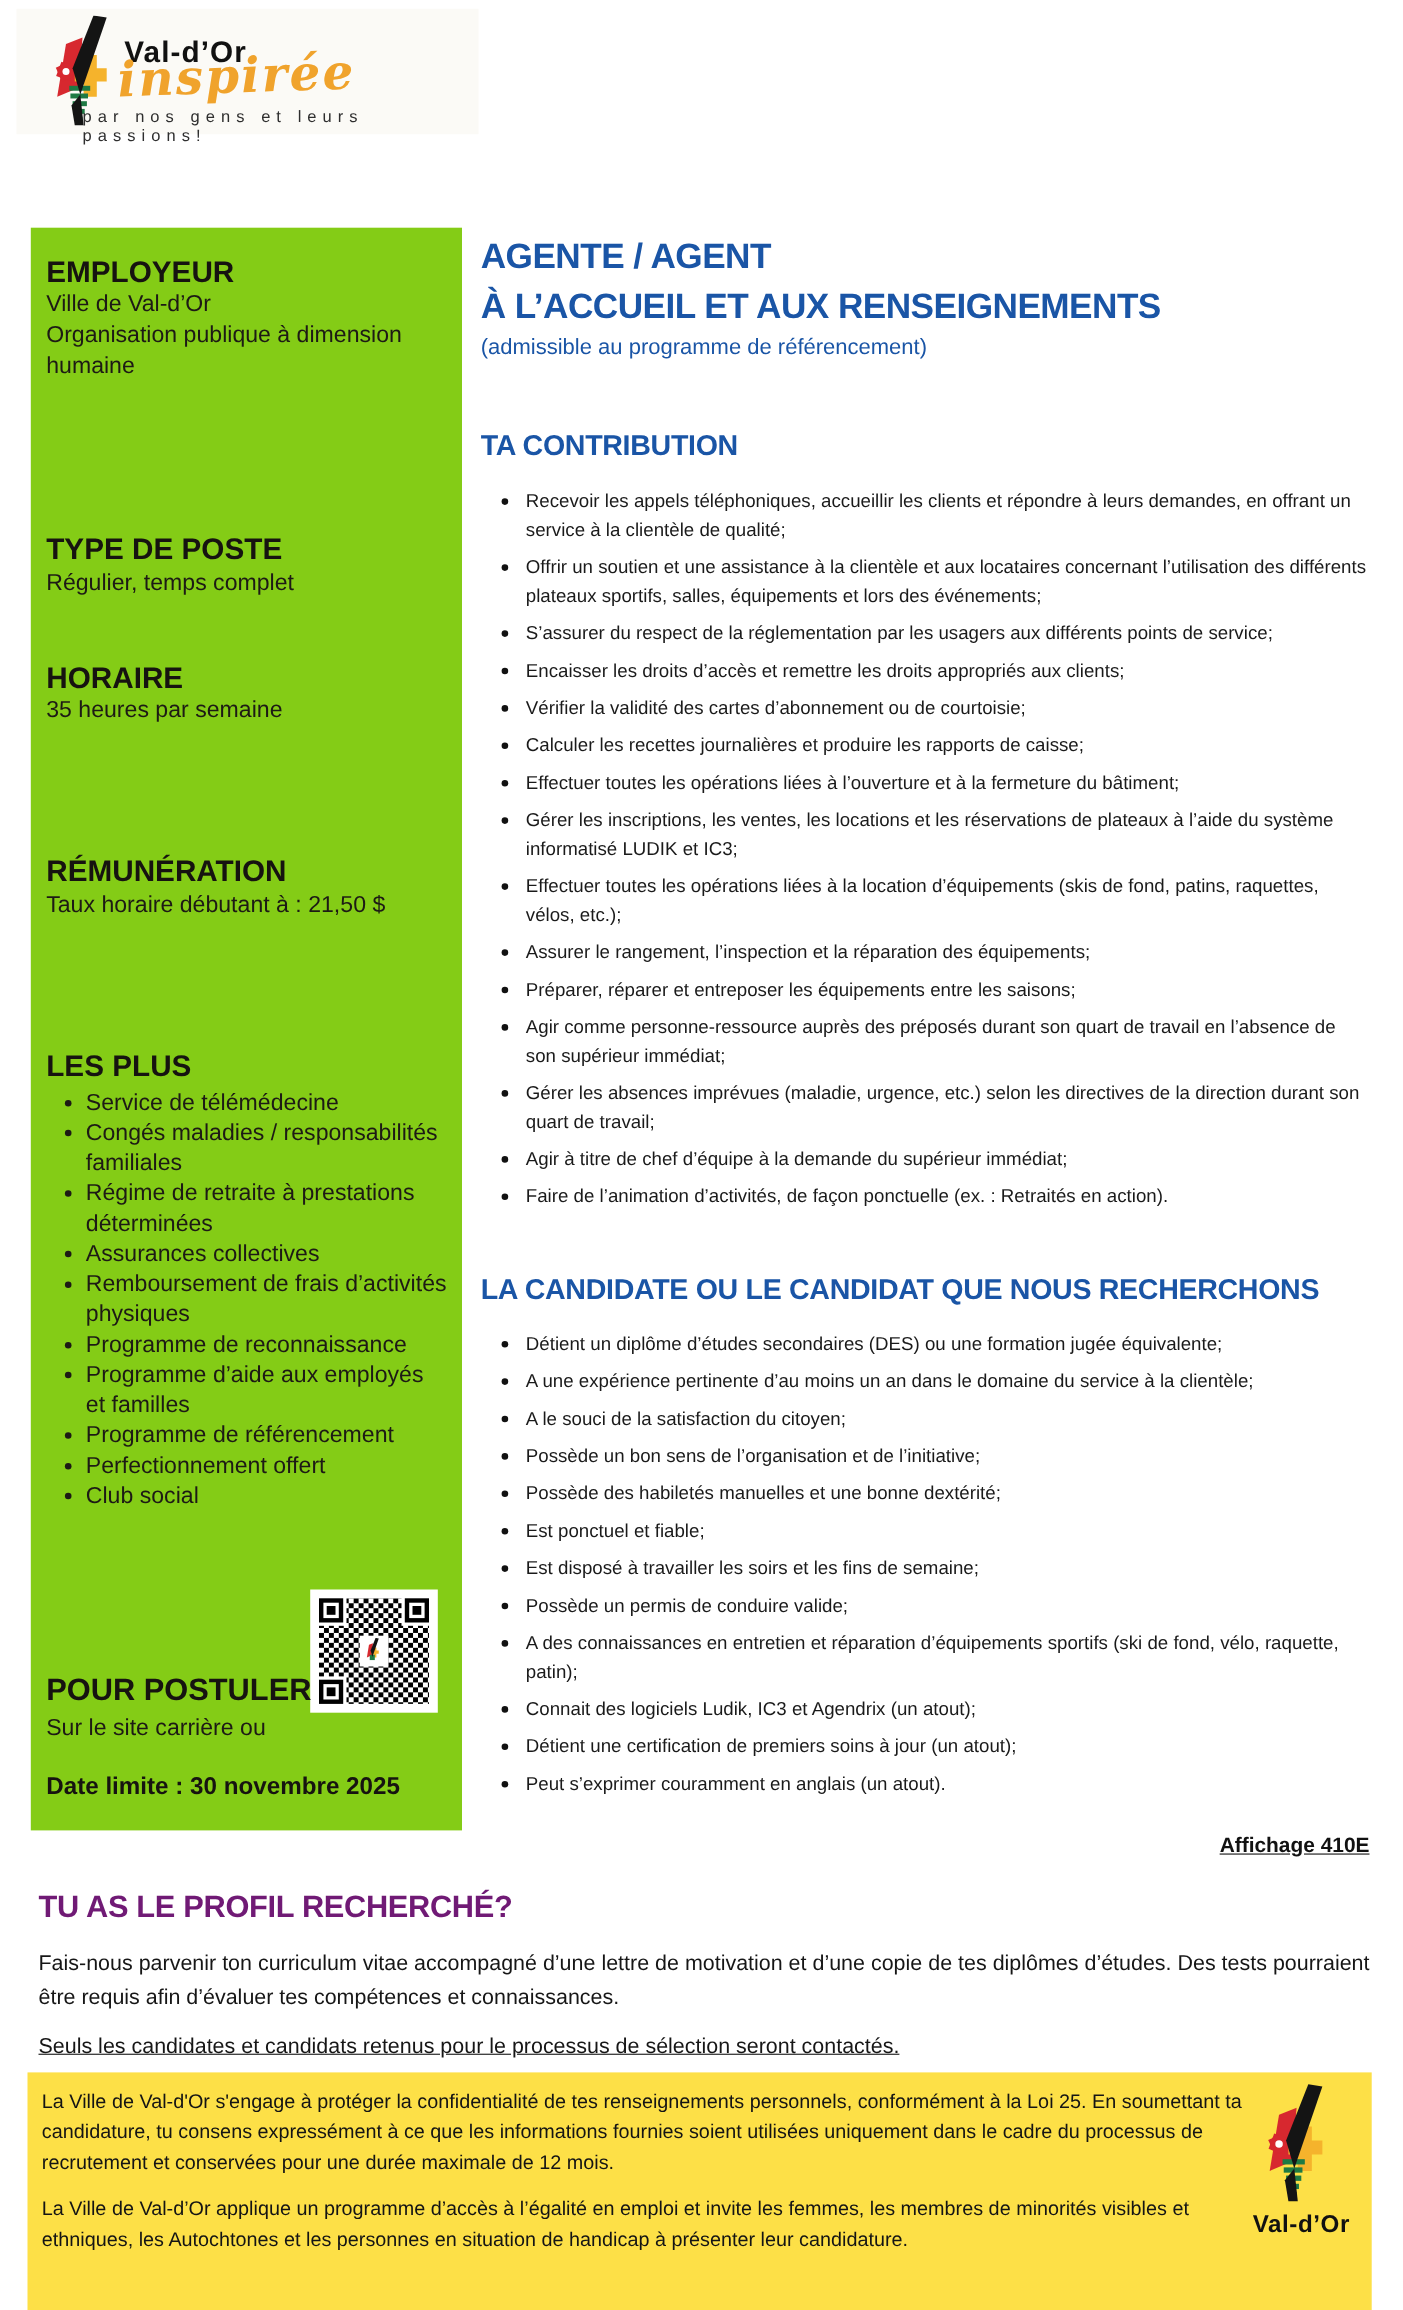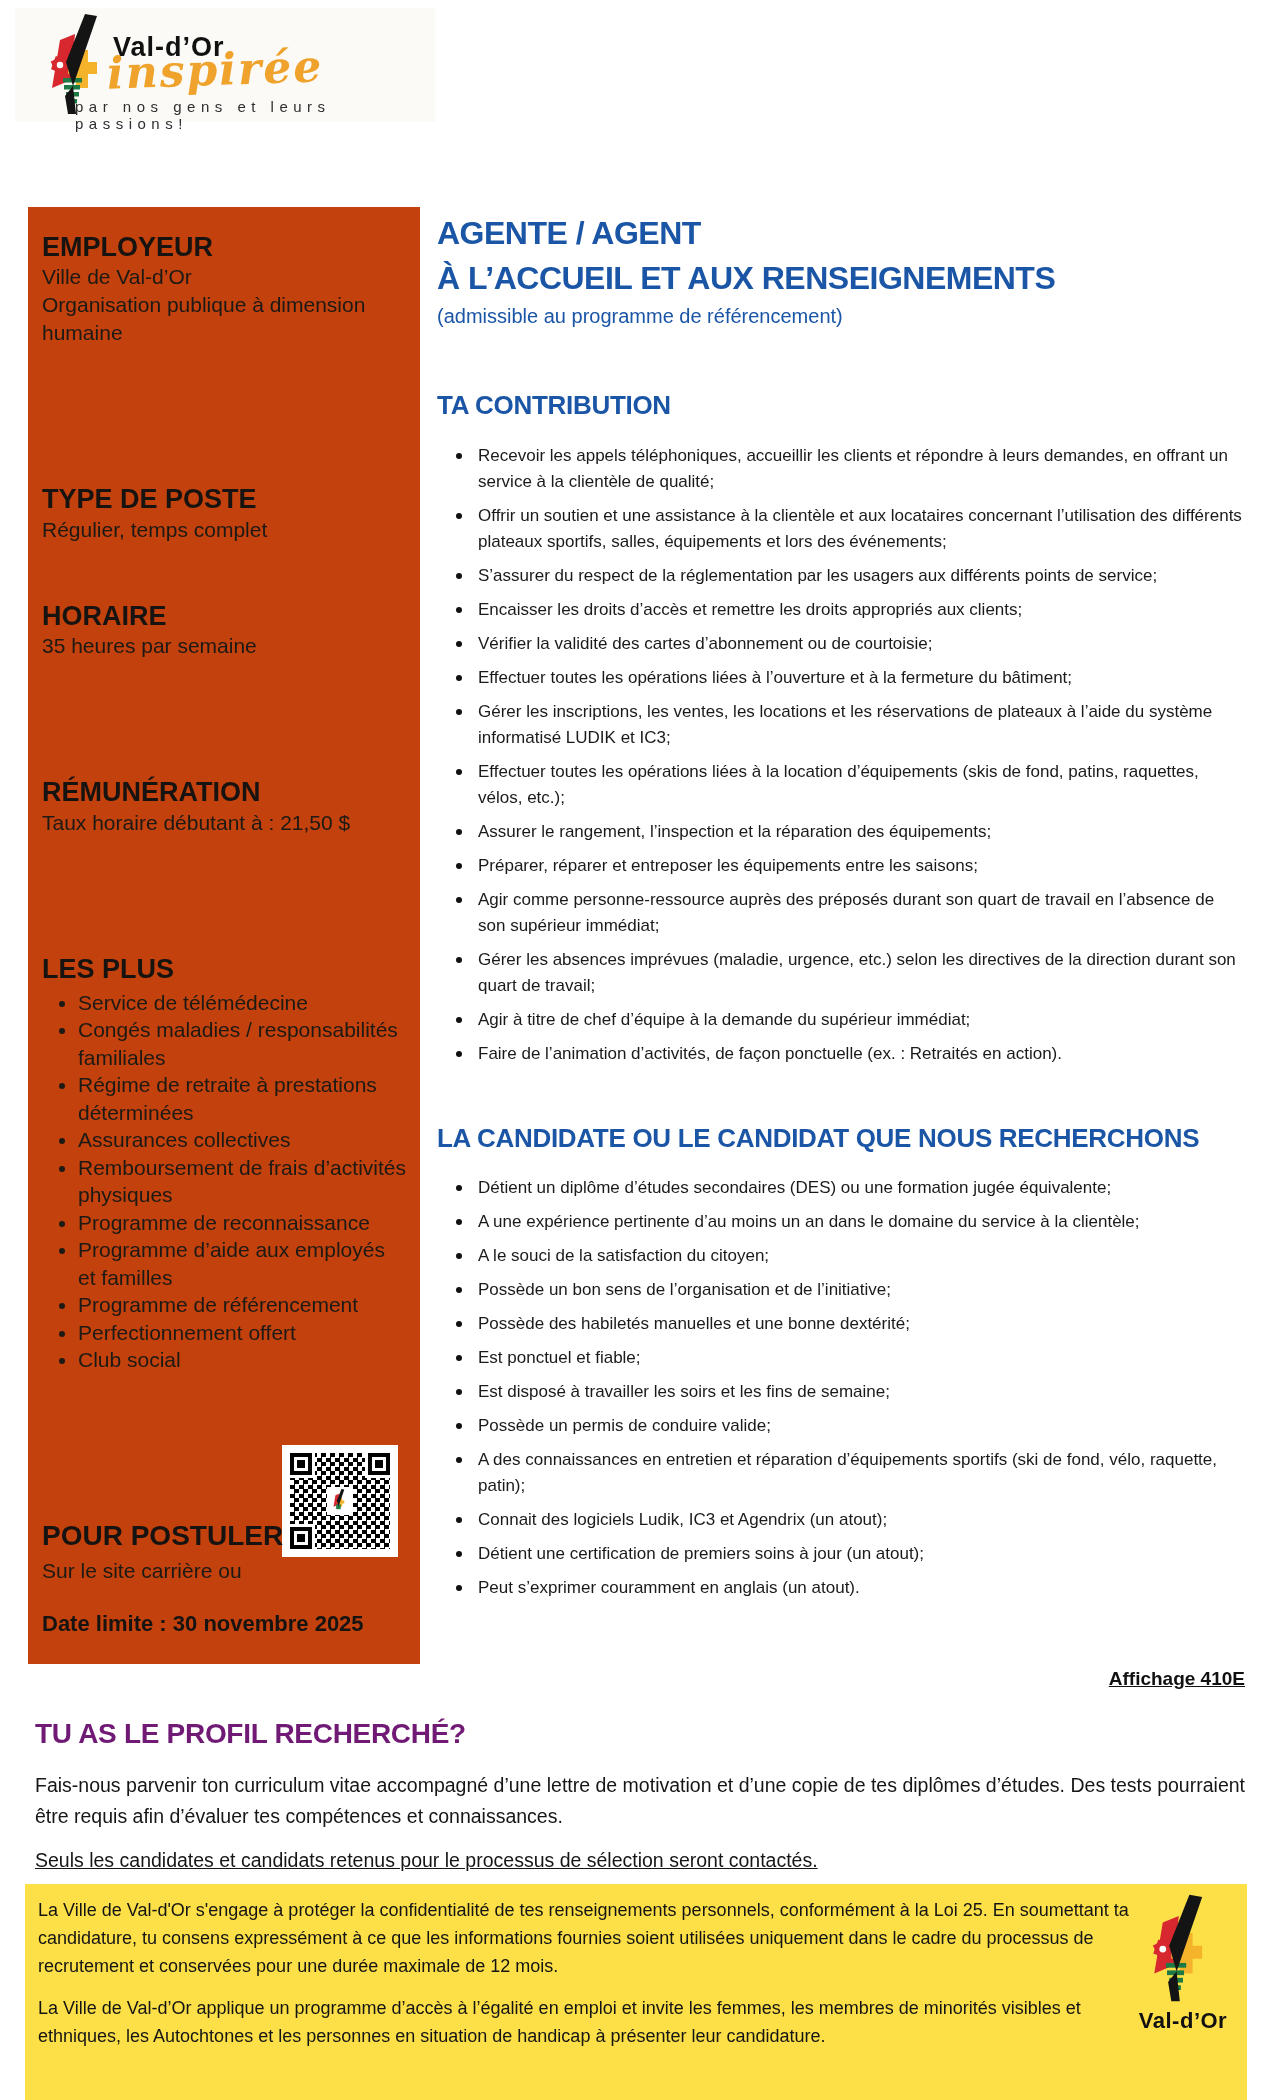--- a/index.html
+++ b/index.html
@@ -9,21 +9,21 @@
     -webkit-font-smoothing:antialiased;overflow:hidden;
   }
   
   .logo-block{position:absolute;left:15px;top:8px;width:420px;height:114px;background:#fbfaf6;}
   .logo-mark{position:absolute;left:33px;top:6px;width:62px;height:100px;}
   .logo-wordmark{position:absolute;left:98px;top:24px;font-size:27px;font-weight:bold;color:#111;letter-spacing:1px;}
   .logo-script{position:absolute;left:92px;top:36px;font-family:"DejaVu Serif","Liberation Serif",serif;
     font-style:italic;font-weight:bold;font-size:44px;color:#f0a32c;letter-spacing:2px;transform:rotate(-2deg);}
   .logo-tagline{position:absolute;left:60px;top:90px;font-size:15px;color:#2e2e2e;letter-spacing:5.5px;font-weight:500;}
   
-  .sidebar{position:absolute;left:28px;top:207px;width:392px;height:1457px;background:#c2410c;
+  .sidebar{position:absolute;left:28px;top:207px;width:392px;height:1457px;background:#84cc16;
     box-sizing:border-box;padding:24px 14px 0 14px;}
   .side-h{font-size:27px;font-weight:bold;color:#161310;margin:0;line-height:1.2;}
   .side-text{font-size:21px;line-height:28px;color:#1d1a15;}
   .side-sec{margin:0;}
   .sec-type{margin-top:136px;}
   .sec-horaire{margin-top:56px;}
   .sec-remu{margin-top:116px;}
   .sec-plus{margin-top:116px;}
   .side-list{margin:4px 0 0 0;padding-left:36px;}
   .side-list li{font-size:21px;line-height:27.5px;color:#1d1a15;}
@@ -161,20 +161,21 @@
     <div class="title3">(admissible au programme de référencement)</div>
   </div>
 
   <h2 class="sec-head head-contrib">TA CONTRIBUTION</h2>
   <ul class="main-list">
       <li>Recevoir les appels téléphoniques, accueillir les clients et répondre à leurs demandes, en offrant un service à la clientèle de qualité;</li>
       <li>Offrir un soutien et une assistance à la clientèle et aux locataires concernant l’utilisation des différents plateaux sportifs, salles, équipements et lors des événements;</li>
       <li>S’assurer du respect de la réglementation par les usagers aux différents points de service;</li>
       <li>Encaisser les droits d’accès et remettre les droits appropriés aux clients;</li>
       <li>Vérifier la validité des cartes d’abonnement ou de courtoisie;</li>
+      <li>Calculer les recettes journalières et produire les rapports de caisse;</li>
       <li>Effectuer toutes les opérations liées à l’ouverture et à la fermeture du bâtiment;</li>
       <li>Gérer les inscriptions, les ventes, les locations et les réservations de plateaux à l’aide du système informatisé LUDIK et IC3;</li>
       <li>Effectuer toutes les opérations liées à la location d’équipements (skis de fond, patins, raquettes, vélos, etc.);</li>
       <li>Assurer le rangement, l’inspection et la réparation des équipements;</li>
       <li>Préparer, réparer et entreposer les équipements entre les saisons;</li>
       <li>Agir comme personne-ressource auprès des préposés durant son quart de travail en l’absence de son supérieur immédiat;</li>
       <li>Gérer les absences imprévues (maladie, urgence, etc.) selon les directives de la direction durant son quart de travail;</li>
       <li>Agir à titre de chef d’équipe à la demande du supérieur immédiat;</li>
       <li>Faire de l’animation d’activités, de façon ponctuelle (ex. : Retraités en action).</li>
     </ul>

